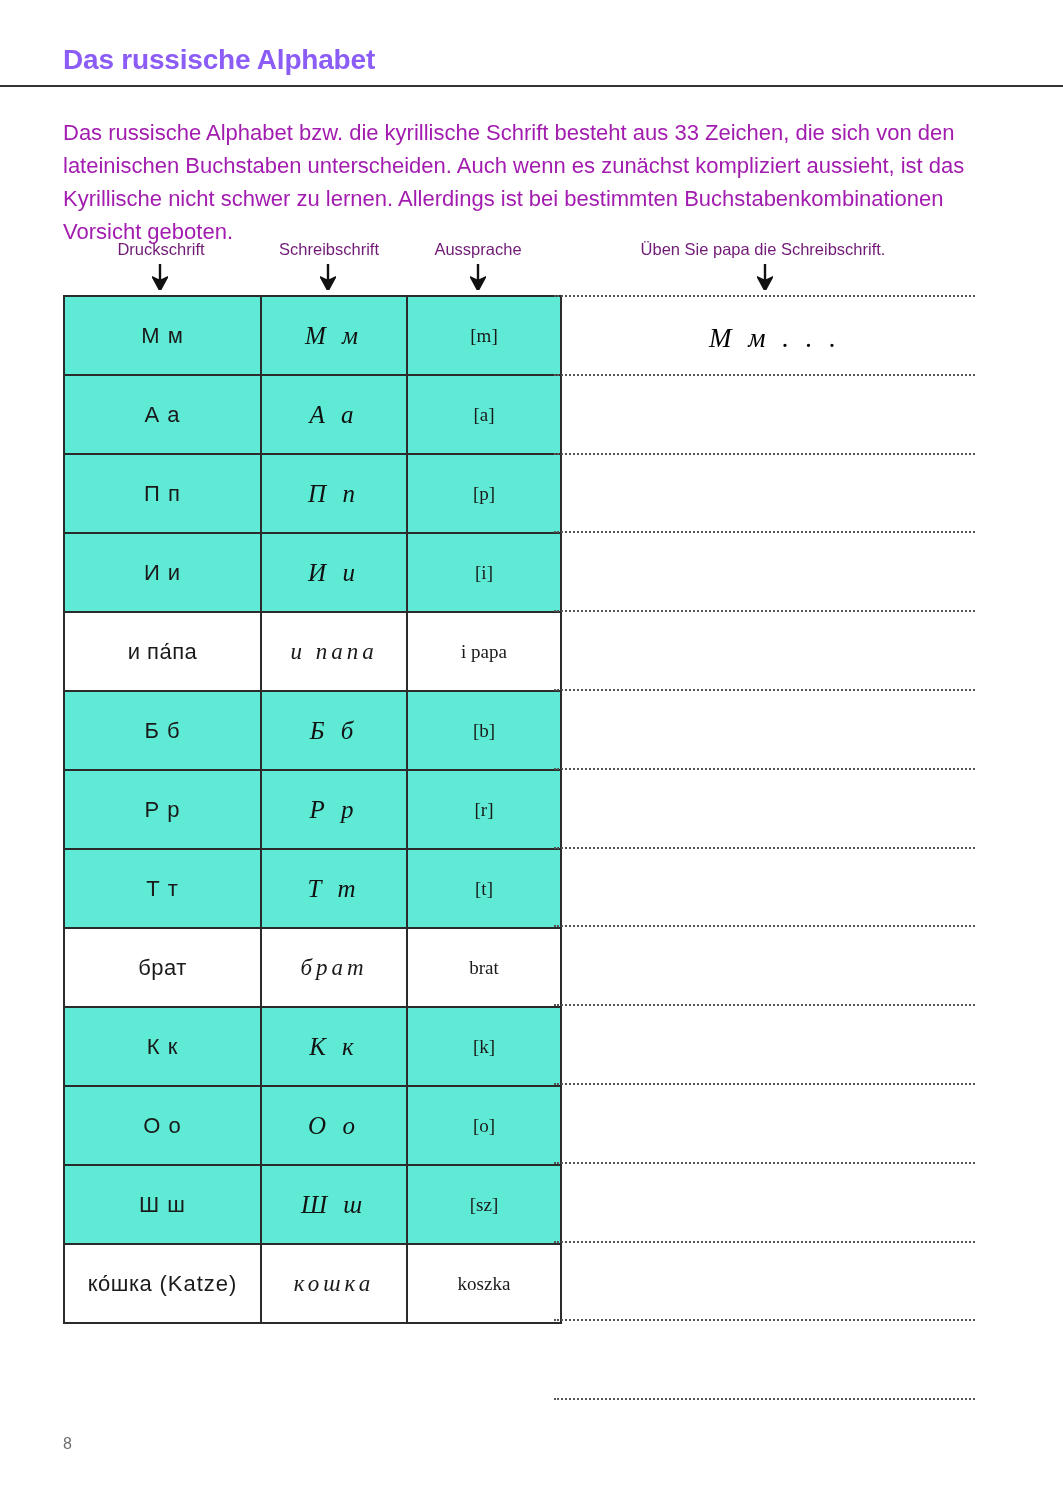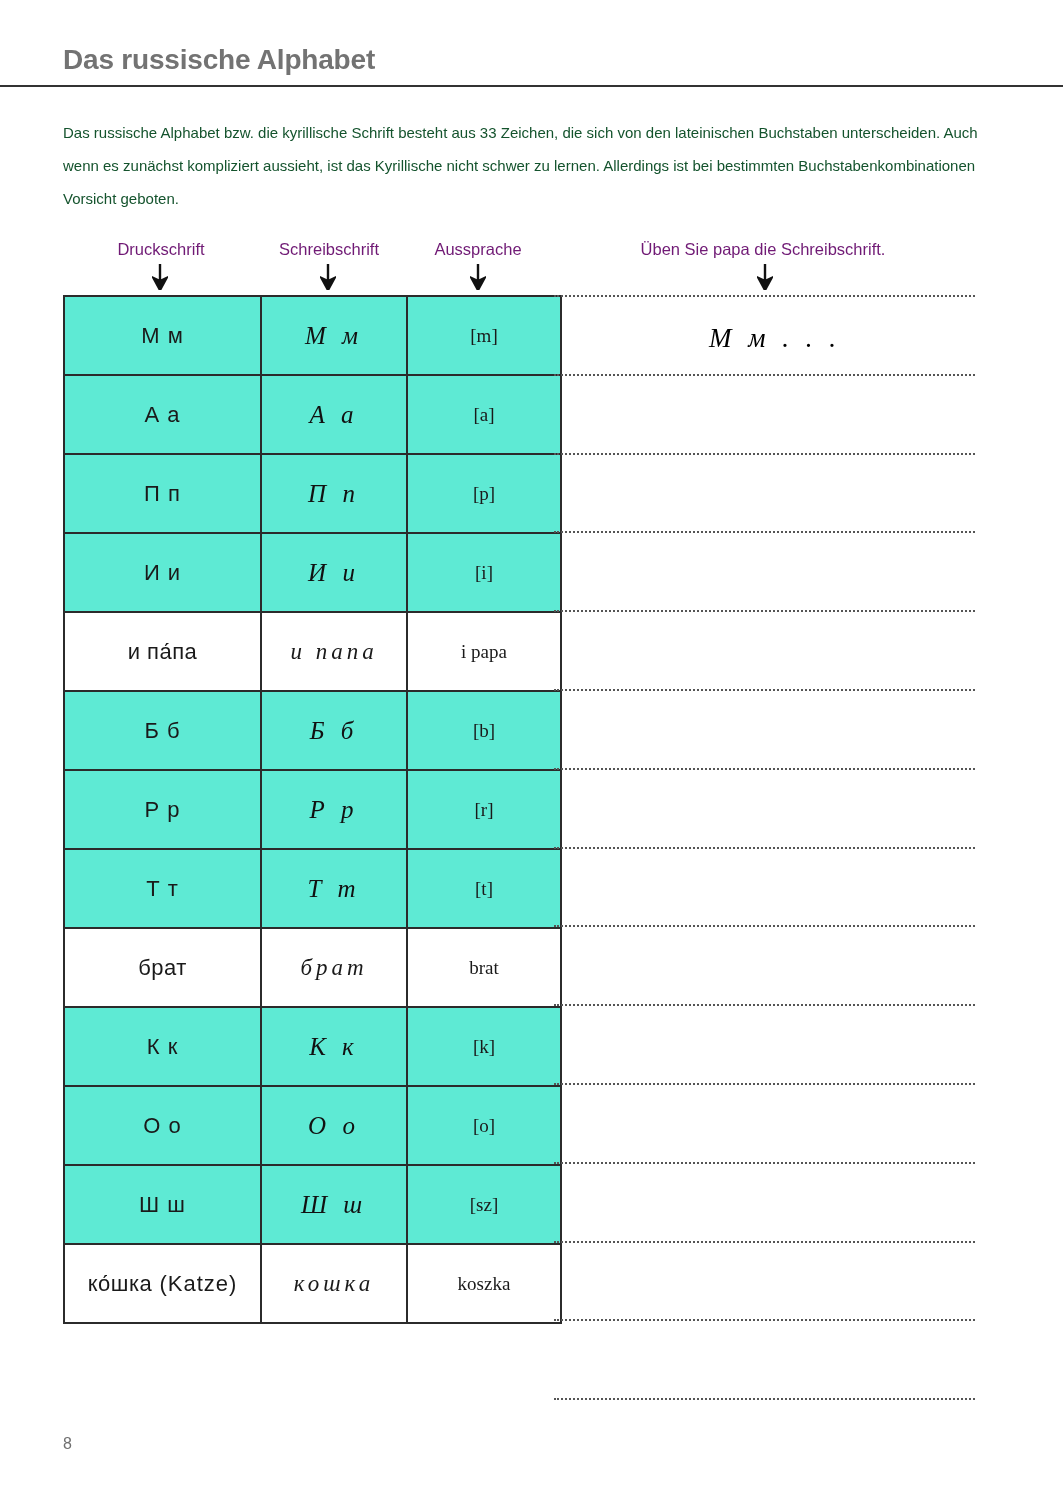--- a/index.html
+++ b/index.html
@@ -17,40 +17,40 @@
   }
 
   
   .page-title {
     position: absolute;
     left: 63px;
     top: 44px;
     font-size: 28px;
     font-weight: bold;
     letter-spacing: -0.2px;
-    color: #737373;
+    color: #8b5cf6;
   }
   .title-rule {
     position: absolute;
     left: 0;
     top: 85px;
     width: 1063px;
     height: 2px;
     background: #333333;
   }
 
   
   .intro {
     position: absolute;
     left: 63px;
     top: 116px;
     width: 930px;
-    font-size: 15px;
+    font-size: 22px;
     line-height: 33px;
-    color: #14532d;
+    color: #a21caf;
   }
 
   
   .col-head {
     position: absolute;
     font-size: 16.5px;
     color: #701a75;
     white-space: nowrap;
     text-align: center;
     transform: translateX(-50%);

